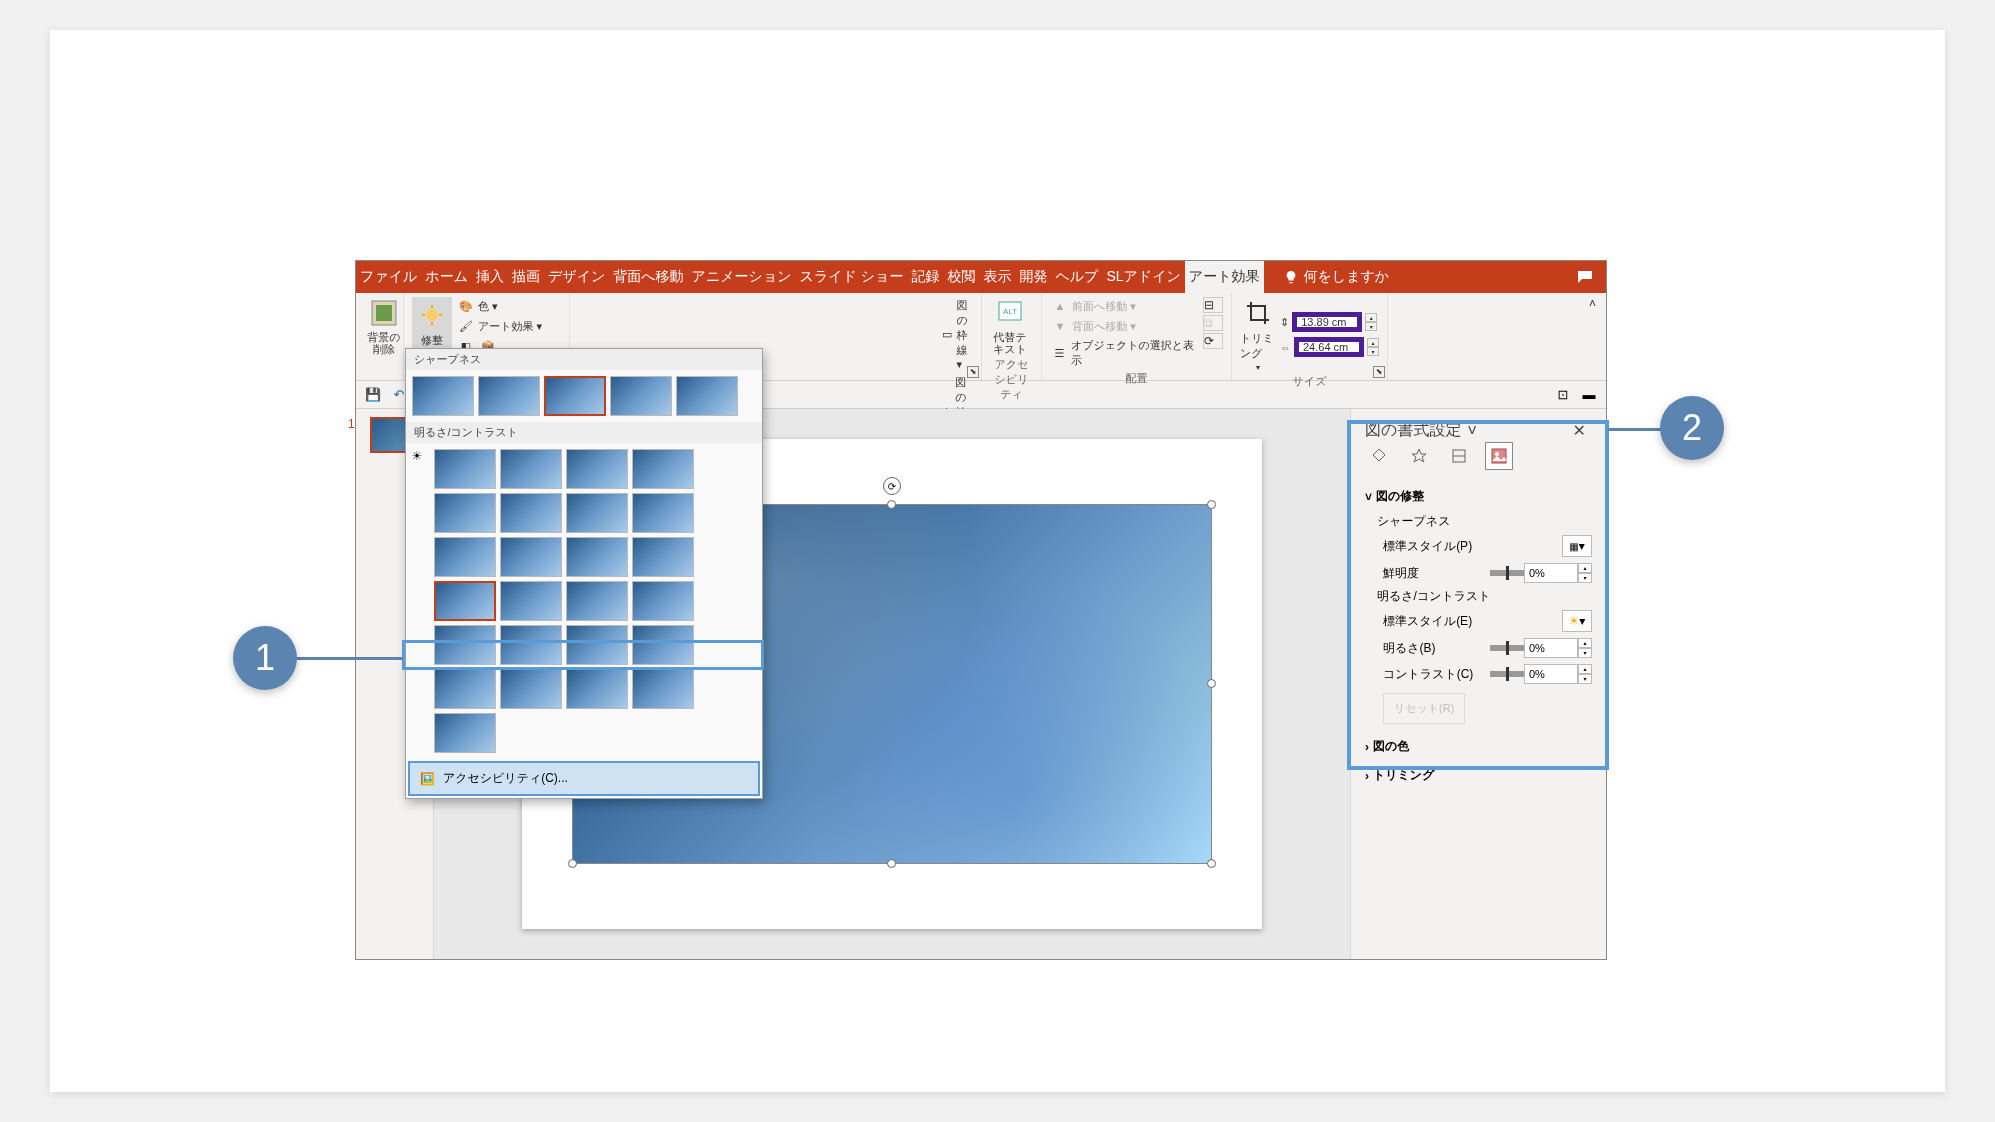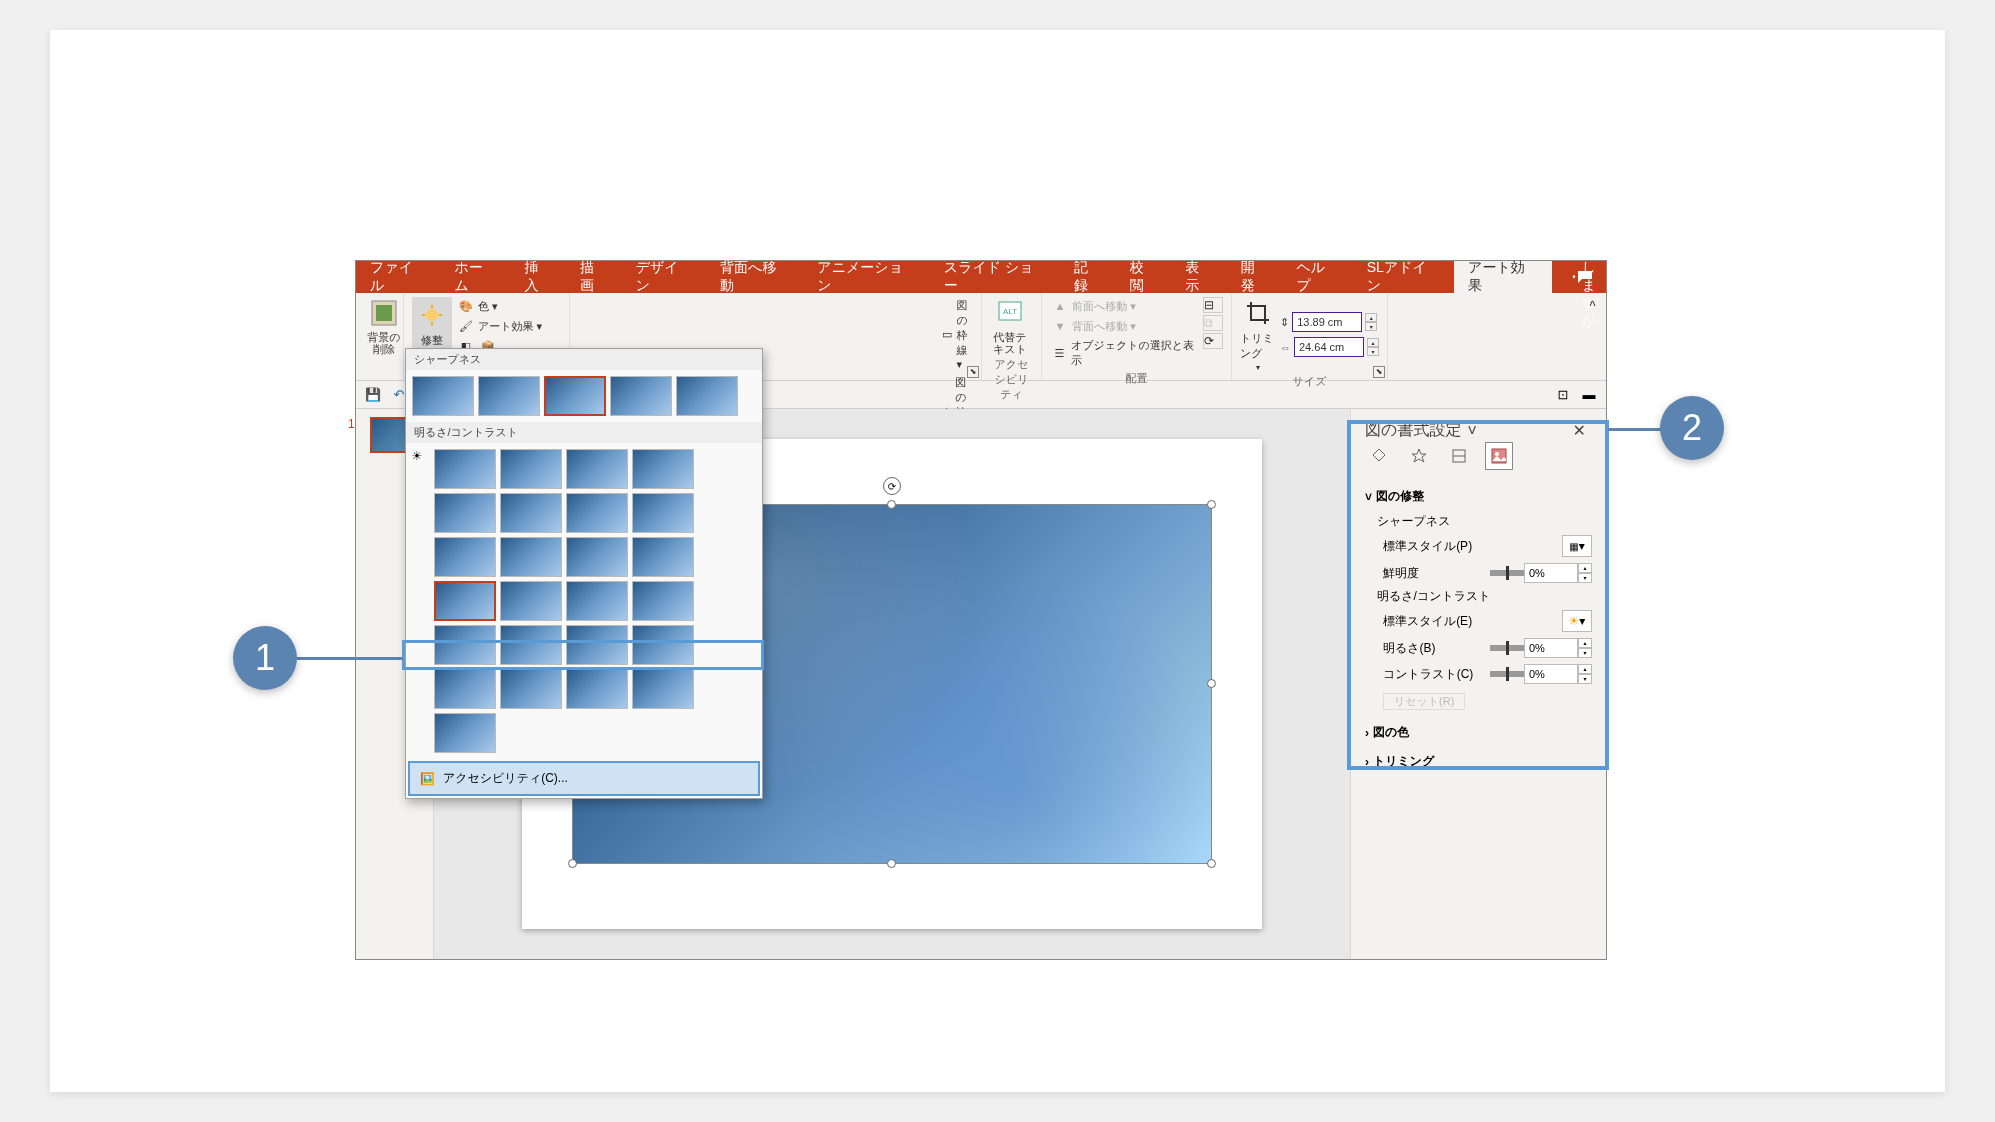--- a/index.html
+++ b/index.html
@@ -1,21 +1,21 @@
 <!DOCTYPE html>
 <html><head>
 <meta charset="utf-8">
 <style>
   * { box-sizing: border-box; margin: 0; padding: 0; }
   body { font-family: "Yu Gothic UI", "Meiryo", sans-serif; background: #f0f0f0; width: 1995px; height: 1122px; position: relative; }
   .slide-wrapper { position: absolute; left: 50px; top: 30px; width: 1895px; height: 1062px; background: white; box-shadow: 0 2px 8px rgba(0,0,0,.1); }
   .slide-title { text-align: center; font-size: 54px; color: #595959; font-weight: 600; margin-top: 70px; letter-spacing: 4px; }
   .app-window { position: absolute; left: 305px; top: 230px; width: 1252px; height: 700px; background: #e8e8e8; border: 1px solid #888; }
   .ribbon-tabs { height: 32px; background: #c43e1c; display: flex; align-items: center; color: white; font-size: 14px; position: relative; }
-  .rtab { padding: 0 14px; height: 100%; display: flex; align-items: center; cursor: pointer; }
+  .rtab { padding: 0 4px; height: 100%; display: flex; align-items: center; cursor: pointer; }
   .rtab.active { background: #f3f2f1; color: #333; }
   .search-section { margin-left: 20px; display: flex; align-items: center; gap: 6px; flex: 1; }
   .bulb { width: 14px; height: 14px; }
   .comment-icon { position: absolute; right: 12px; }
   .ribbon-body { height: 88px; background: #f3f2f1; border-bottom: 1px solid #d0d0d0; display: flex; font-size: 12px; color: #333; }
   .rgroup { border-right: 1px solid #e0e0e0; padding: 4px 8px 2px; display: flex; flex-direction: column; position: relative; }
   .rgroup-label { font-size: 11px; color: #666; text-align: center; margin-top: auto; padding-top: 2px; }
   .rgroup-content { display: flex; gap: 4px; flex: 1; }
   .bigbtn { width: 40px; display: flex; flex-direction: column; align-items: center; justify-content: center; gap: 2px; font-size: 11px; cursor: pointer; }
   .bigbtn .iconbox { width: 32px; height: 32px; display: flex; align-items: center; justify-content: center; }
@@ -50,31 +50,31 @@
   .fp-head { font-weight: 600; font-size: 12px; padding: 6px 0; cursor: pointer; display: flex; align-items: center; gap: 4px; }
   .fp-sub { font-size: 12px; padding: 2px 0 2px 12px; }
   .fp-row { display: flex; align-items: center; padding: 3px 0 3px 18px; font-size: 12px; }
   .fp-row .lbl { flex: 1; }
   .fp-row .slider { width: 34px; height: 6px; background: #999; position: relative; }
   .fp-row .slider::after { content:''; position:absolute; width:3px; height:14px; background:#333; left:16px; top:-4px; }
   .fp-row .valinput { width: 54px; height: 20px; border: 1px solid #bbb; background: white; font-size: 11px; padding: 0 4px; display: flex; align-items: center; }
   .fp-row .spinner { width: 14px; height: 20px; display: flex; flex-direction: column; }
   .fp-row .spinner span { flex:1; border:1px solid #bbb; background:white; font-size:6px; text-align:center; cursor:pointer; }
   .preset-btn { width: 30px; height: 22px; border: 1px solid #bbb; background: white; display: flex; align-items: center; justify-content: center; cursor: pointer; }
-  .reset-btn { margin: 6px 16px 0 18px; padding: 0 10px; border: 1px solid #ddd; color: #bbb; font-size: 11px; display: inline-block; }
+  .reset-btn { margin: 6px 16px 0 18px; padding: 7px 10px; border: 1px solid #ddd; color: #bbb; font-size: 11px; display: inline-block; }
   .dropdown-menu { position: absolute; left: 355px; top: 318px; width: 358px; background: #f9f9f9; border: 1px solid #a0a0a0; box-shadow: 2px 4px 10px rgba(0,0,0,.3); z-index: 20; font-size: 12px; }
   .dd-section-label { background: #eee; padding: 3px 8px; font-size: 11px; color: #444; }
   .dd-grid { display: flex; flex-wrap: wrap; gap: 4px; padding: 6px; }
   .dd-thumb { width: 62px; height: 40px; border: 1px solid #bbb; background: linear-gradient(135deg,#2a5a8a,#6a9aca,#aacaea); cursor: pointer; }
   .dd-thumb.sel { border: 2px solid #c43e1c; }
   .dd-footer { border-top: 1px solid #ddd; padding: 7px 10px; cursor: pointer; display: flex; align-items: center; gap: 8px; background: #cfe2f3; border: 2px solid #5b9bd5; margin: 2px; }
   .callout { position: absolute; width: 64px; height: 64px; border-radius: 50%; background: #5b84b1; color: white; font-size: 36px; font-weight: 400; display: flex; align-items: center; justify-content: center; box-shadow: 0 3px 8px rgba(0,0,0,.25); z-index: 30; }
   .callout-line { position: absolute; height: 3px; background: #5b84b1; z-index: 29; }
   .highlight-box { position: absolute; border: 4px solid #5b9bd5; z-index: 25; pointer-events: none; }
-  .size-input { width: 70px; height: 20px; border: 1px solid #4c1d95; background: white; font-size: 11px; padding: 0 4px; display: flex; align-items: center; margin: 1px 0; }
+  .size-input { width: 70px; height: 20px; border: 5px solid #4c1d95; background: white; font-size: 11px; padding: 0 4px; display: flex; align-items: center; margin: 1px 0; }
   .vstack { display: flex; flex-direction: column; gap: 0; }
 </style>
 </head>
 <body>
 
 <div class="slide-wrapper">
 
   <div class="app-window">
 
     <div class="ribbon-tabs">

